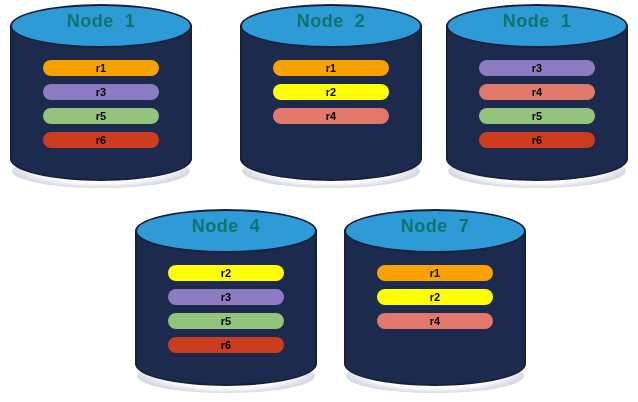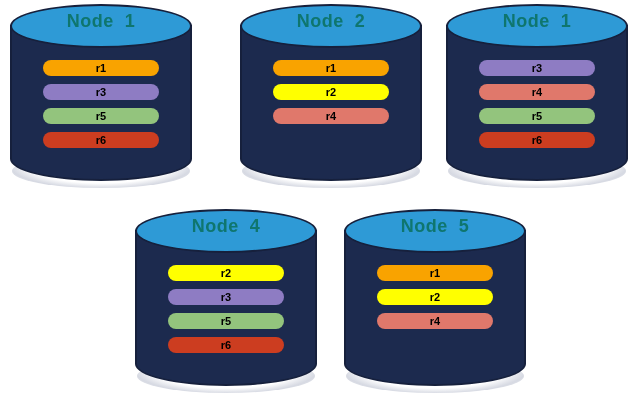--- a/index.html
+++ b/index.html
@@ -162,21 +162,21 @@
         <div class="shard" style="background: rgb(142, 124, 195); color: rgb(0, 0, 0);">r3</div>
         <div class="shard" style="background: rgb(147, 196, 125); color: rgb(0, 0, 0);">r5</div>
         <div class="shard" style="background: rgb(204, 61, 32); color: rgb(0, 0, 0);">r6</div>
       </div>
   </div>
 
   <div class="node" id="node-4">
     <div class="cyl-shadow"></div>
     <div class="cyl-body"></div>
     <div class="cyl-top"></div>
-    <div class="node-title">Node  5</div>
+    <div class="node-title">Node  7</div>
     <div class="shards">
         <div class="shard" style="background: rgb(249, 163, 0); color: rgb(0, 0, 0);">r1</div>
         <div class="shard" style="background: rgb(255, 255, 0); color: rgb(0, 0, 0);">r2</div>
         <div class="shard" style="background: rgb(224, 120, 107); color: rgb(0, 0, 0);">r4</div>
       </div>
   </div>
 
 </div>
 
 </body></html>

